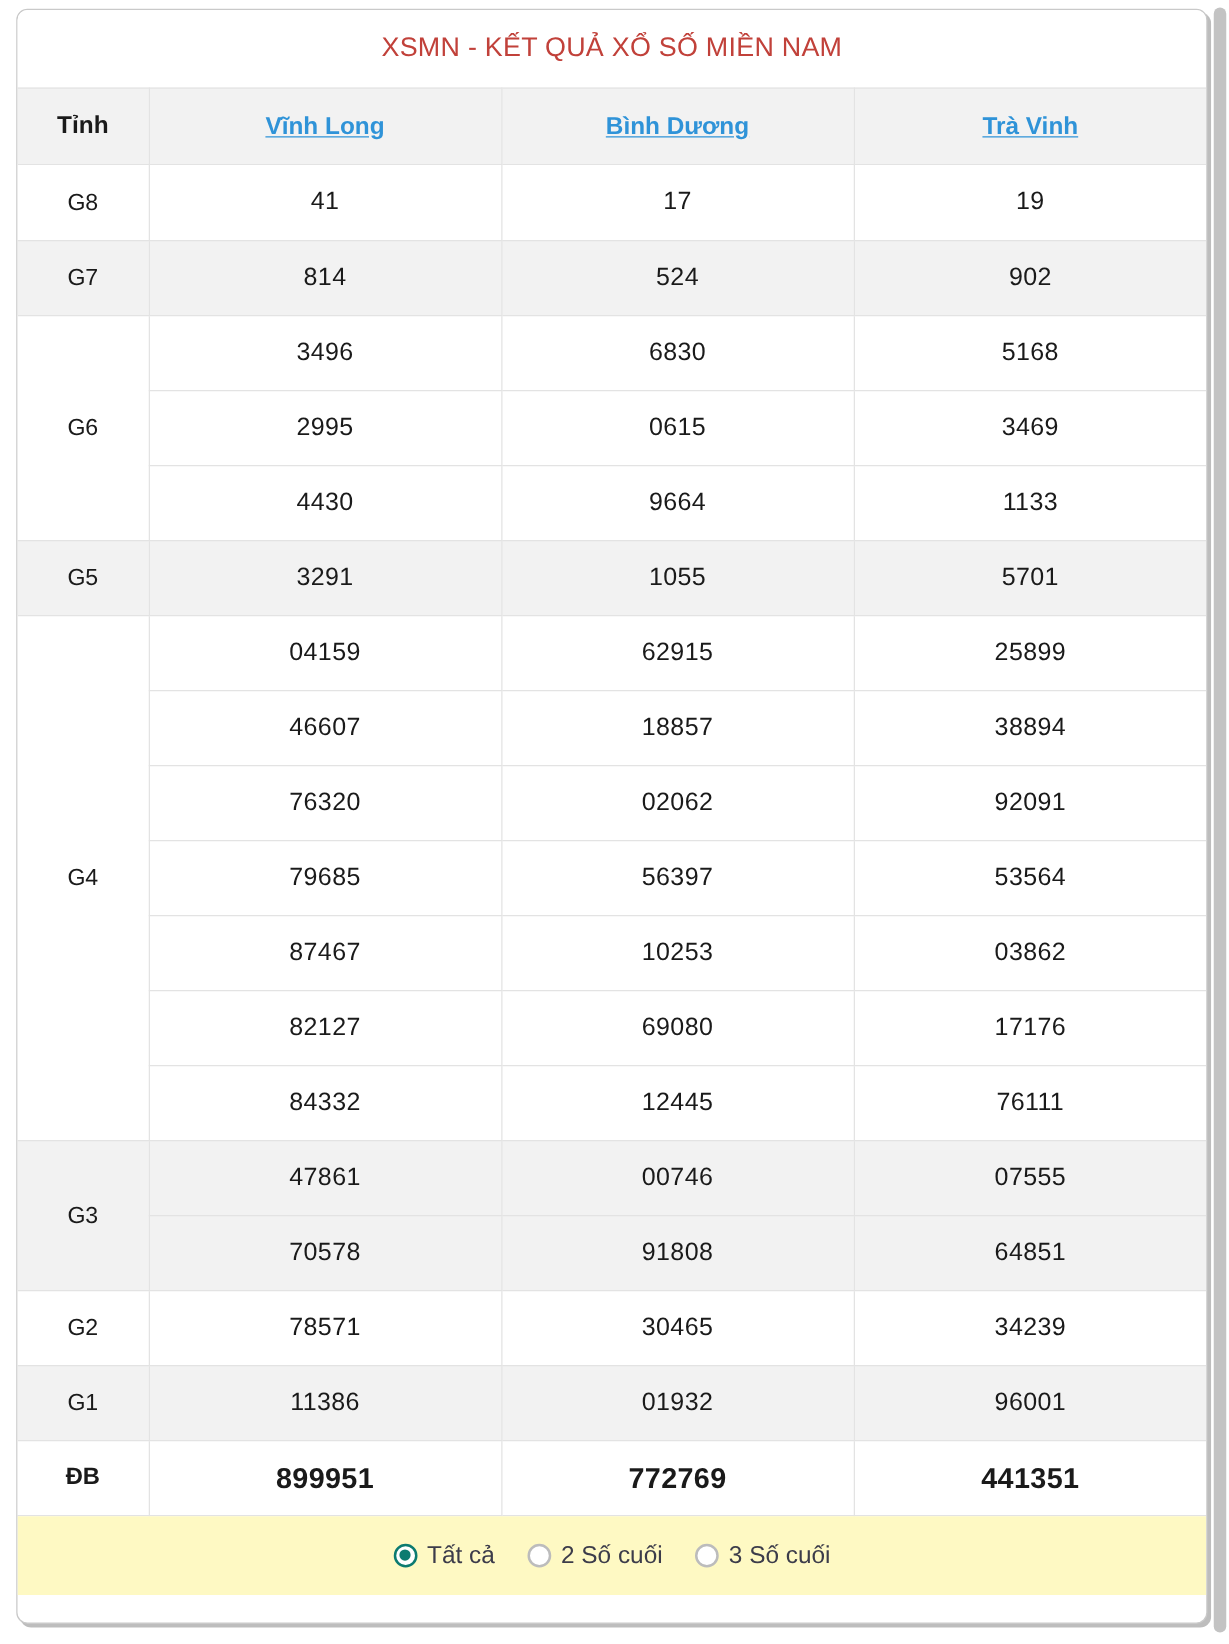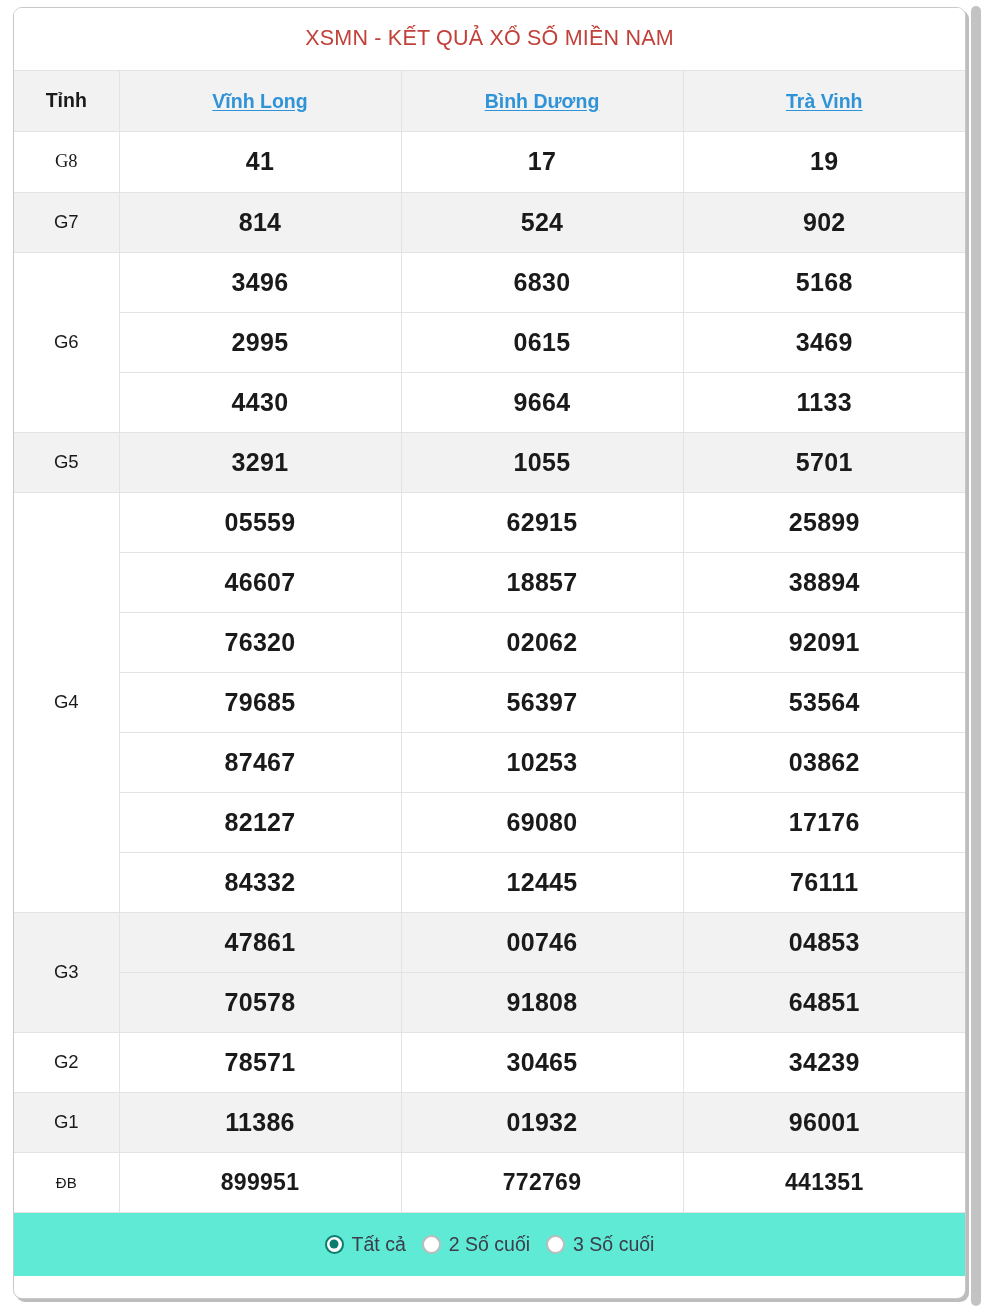--- a/index.html
+++ b/index.html
@@ -131,44 +131,44 @@
     margin-top: 18px;
   }
 
   td.glabel {
     color: #9a9a9a;
     font-size: 18.5px;
     font-weight: normal;
     background: inherit;
   }
   td.num {
-    font-weight: bold;
-    font-size: 25px;
+    font-weight: normal;
+    font-size: 20px;
     letter-spacing: 0.3px;
     color: #111111;
   }
 
   tr.row-shade > td { background: #f2f2f2; }
   tr.row-plain > td { background: #ffffff; }
 
   
-  td.db-label { color: #e02020; font-weight: normal; font-size: 15px; }
+  td.db-label { color: #e02020; font-weight: bold; font-size: 19px; }
   td.db-num   { color: #e81f1f; font-weight: bold; font-size: 23px; }
 
   .h59 { height: 59px; margin-top: 45px; }
-  .h60 { height: 60px; font-family: Liberation Serif, serif; }
+  .h60 { height: 60px; }
 
   
   .footer {
     height: 63px;
     display: flex;
     align-items: center;
     justify-content: center;
-    gap: 16px;
-    background: #5eead4;
+    gap: 26px;
+    background: #fef9c3;
   }
   .radio-opt {
     display: flex;
     align-items: center;
     gap: 8px;
     font-size: 19.5px;
     color: #3c3c4a;
     cursor: pointer;
     white-space: nowrap;
   }
@@ -258,21 +258,21 @@
 
         <tr class="row-shade">
           <td class="glabel h59">G5</td>
           <td class="num">3291</td>
           <td class="num">1055</td>
           <td class="num">5701</td>
         </tr>
 
         <tr class="row-plain">
           <td class="glabel" rowspan="7">G4</td>
-          <td class="num h59">05559</td>
+          <td class="num h59">04159</td>
           <td class="num">62915</td>
           <td class="num">25899</td>
         </tr>
         <tr class="row-plain">
           <td class="num h59">46607</td>
           <td class="num">18857</td>
           <td class="num">38894</td>
         </tr>
         <tr class="row-plain">
           <td class="num h59">76320</td>
@@ -297,21 +297,21 @@
         <tr class="row-plain">
           <td class="num h59">84332</td>
           <td class="num">12445</td>
           <td class="num">76111</td>
         </tr>
 
         <tr class="row-shade">
           <td class="glabel" rowspan="2">G3</td>
           <td class="num h59">47861</td>
           <td class="num">00746</td>
-          <td class="num">04853</td>
+          <td class="num">07555</td>
         </tr>
         <tr class="row-shade">
           <td class="num h59">70578</td>
           <td class="num">91808</td>
           <td class="num">64851</td>
         </tr>
 
         <tr class="row-plain">
           <td class="glabel h59">G2</td>
           <td class="num">78571</td>

